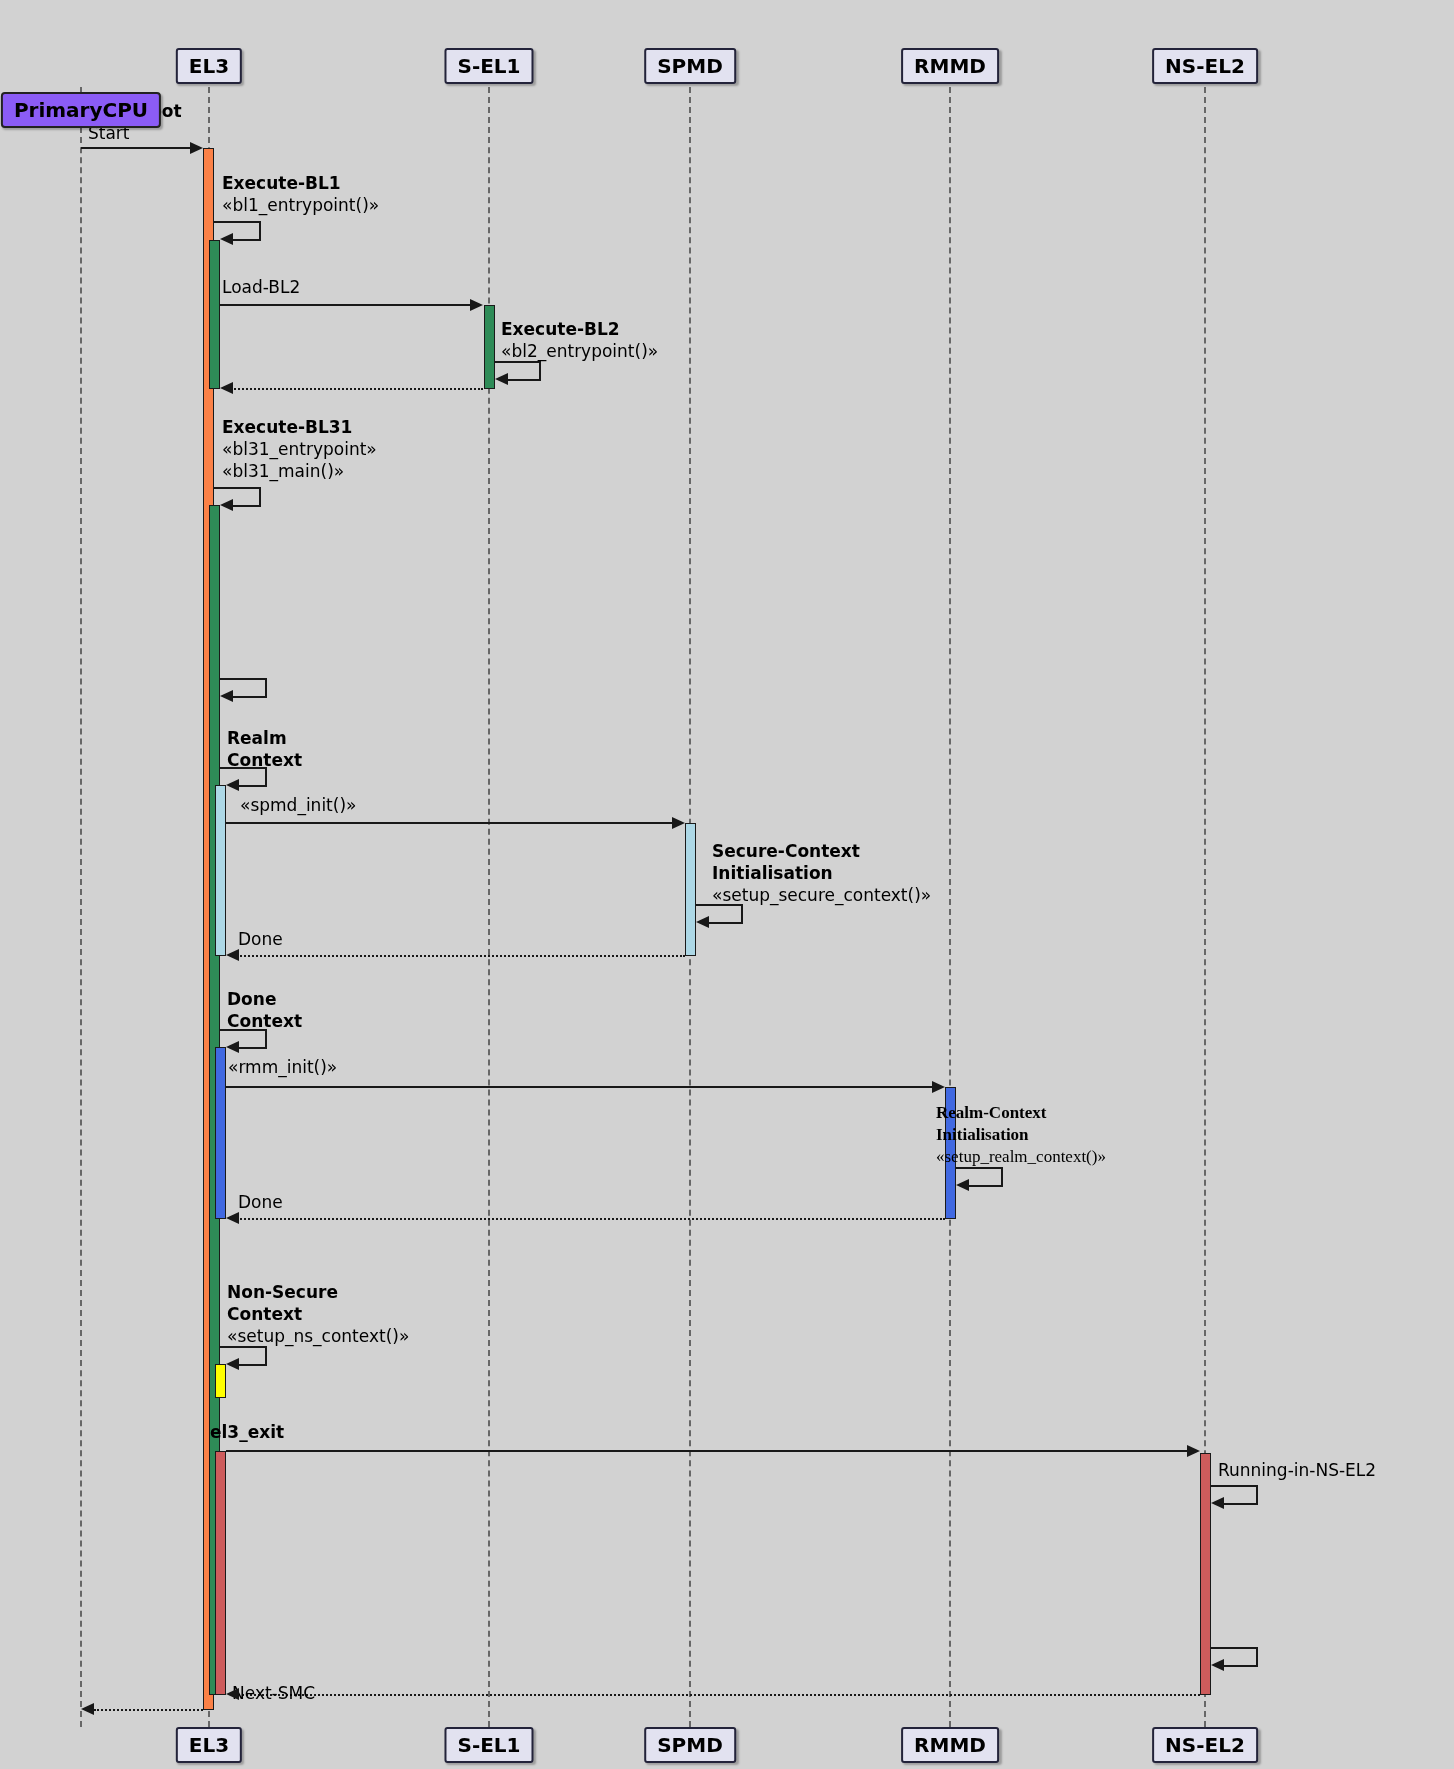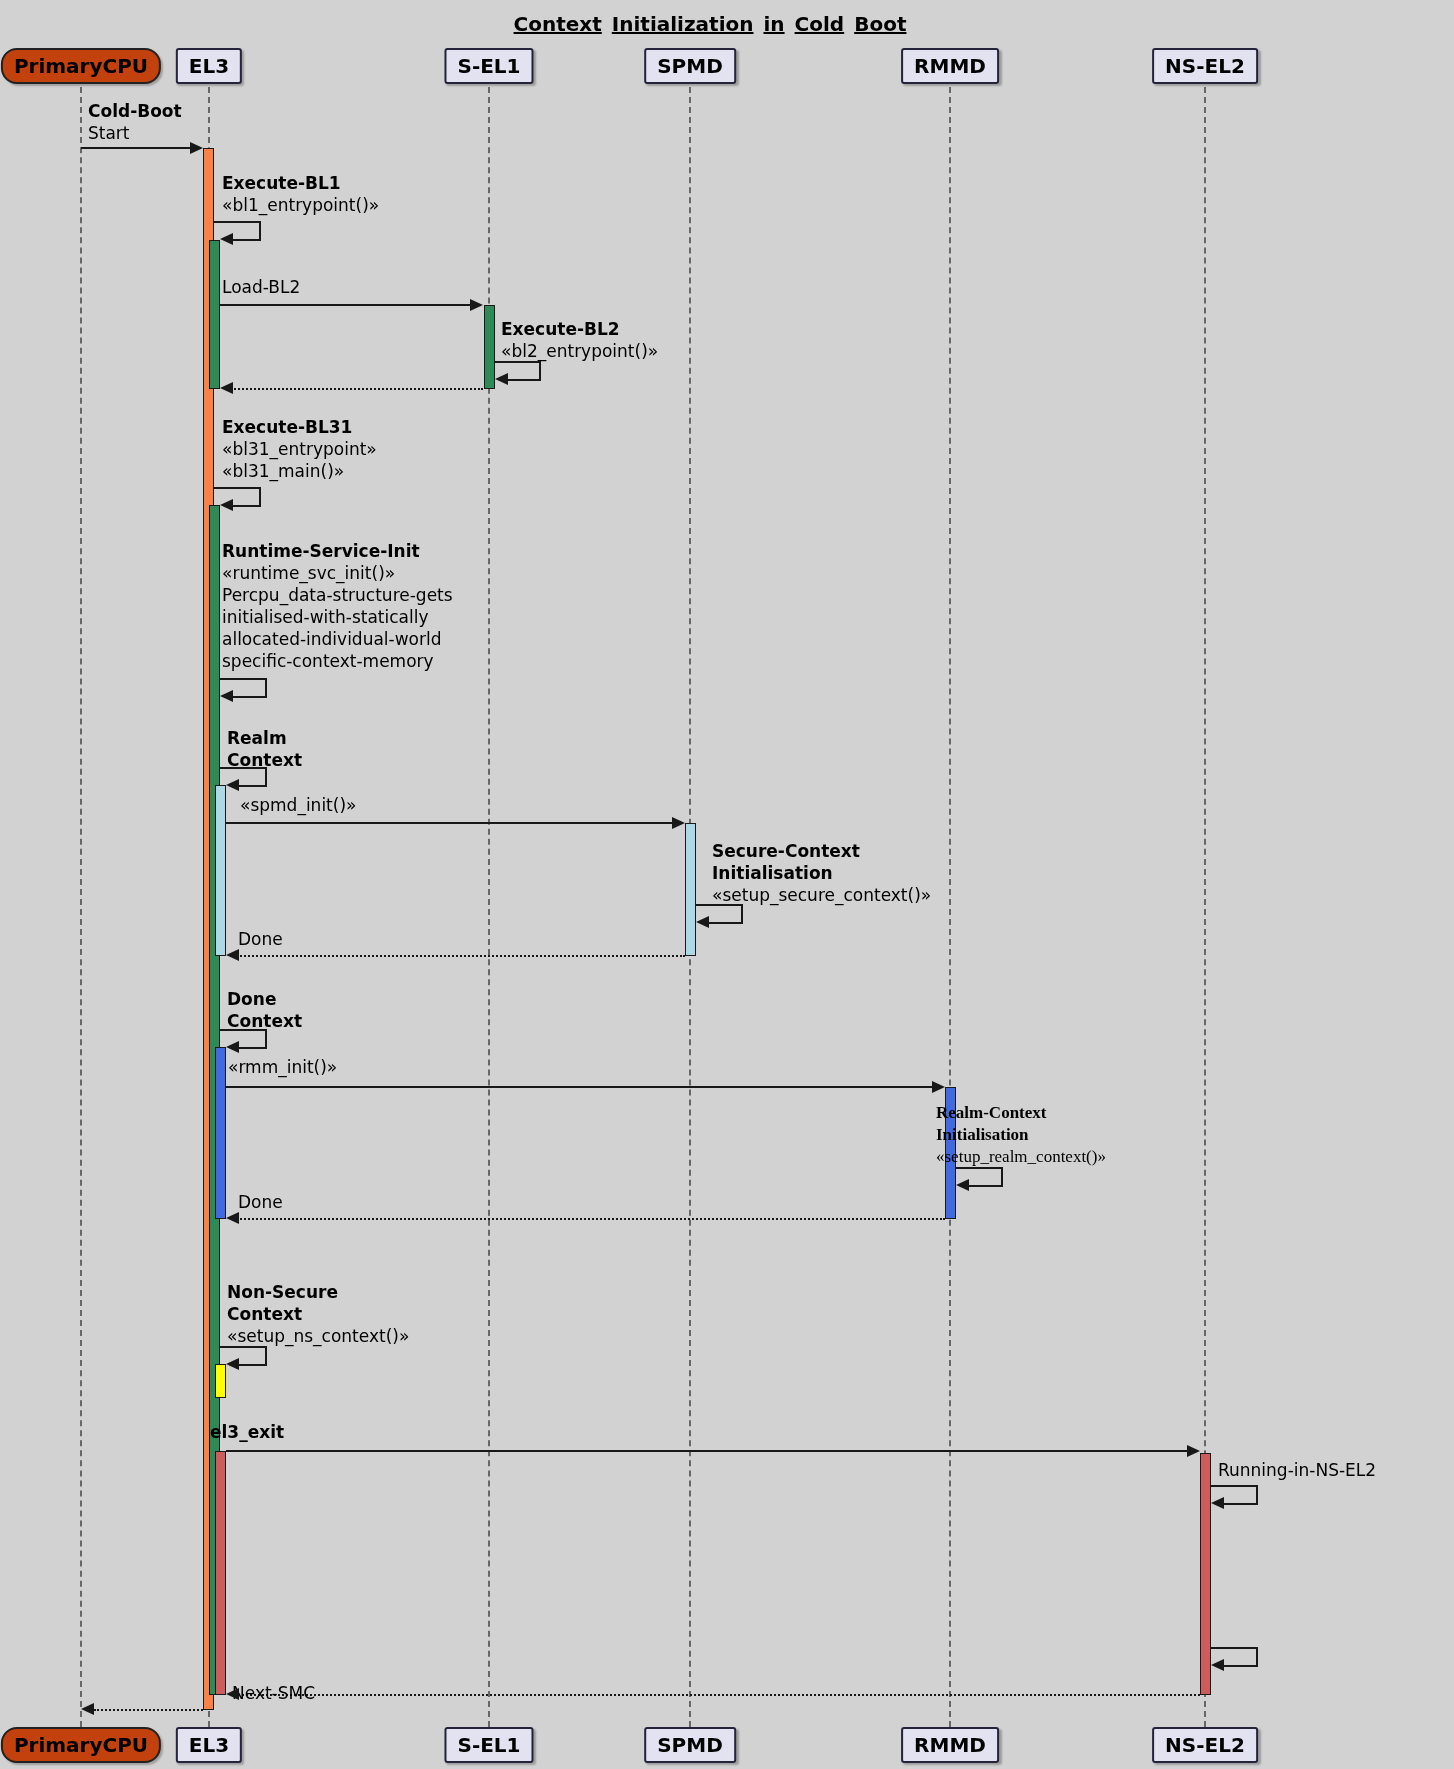--- a/index.html
+++ b/index.html
@@ -9,21 +9,21 @@
   
   .title{position:absolute;top:12px;left:0;width:1420px;text-align:center;
          font-size:20px;font-weight:bold;}
   .title .tw{text-decoration:underline;margin:0 5px;}
 
   
   .pbox{position:absolute;transform:translateX(-50%);
         background:#E2E2F0;border:2px solid #23233a;border-radius:3px;
         padding:4px 11px;font-size:20px;font-weight:bold;white-space:nowrap;
         box-shadow:2px 2px 2px rgba(0,0,0,0.25);z-index:6;}
-  .pbox.cpu{background:#c2410c;border-radius:16px;border-color:#222;}
+  .pbox.cpu{background:#8b5cf6;border-radius:4px;border-color:#222;margin-top:44px;}
 
   
   .lifeline{position:absolute;width:0;border-left:2px dashed #676767;z-index:0;}
 
   
   .bar{position:absolute;width:11px;box-sizing:border-box;
        border:1.5px solid #1a1a1a;z-index:2;}
   .bar.orange{background:#FB8147;z-index:1;}
   .bar.green{background:#2E8B57;z-index:2;}
   .bar.lblue{background:#ADD8E6;z-index:3;}
@@ -43,23 +43,20 @@
   
   .blk{position:absolute;font-size:17px;line-height:22px;white-space:nowrap;z-index:5;}
   .b{font-weight:bold;}
   .sub{font-weight:normal;}
 </style>
 </head>
 <body>
 
 <div class="seq">
 
-  <div class="title">
-    <span class="tw">Context</span><span class="tw">Initialization</span><span class="tw">in</span><span class="tw">Cold</span><span class="tw">Boot</span>
-  </div>
 
   <div class="lifeline" style="left:80px;top:87px;height:1640px;"></div>
   <div class="lifeline" style="left:208px;top:87px;height:1640px;"></div>
   <div class="lifeline" style="left:488px;top:87px;height:1640px;"></div>
   <div class="lifeline" style="left:689px;top:87px;height:1640px;"></div>
   <div class="lifeline" style="left:949px;top:87px;height:1640px;"></div>
   <div class="lifeline" style="left:1204px;top:87px;height:1640px;"></div>
 
   <div class="pbox cpu" style="left:81px;top:48px;">PrimaryCPU</div>
   <div class="pbox" style="left:209px;top:48px;">EL3</div>
@@ -122,28 +119,20 @@
   <div class="blk" style="left:222px;top:416px;">
     <div class="b">Execute-BL31</div>
     <div class="sub">«bl31_entrypoint»</div>
     <div class="sub">«bl31_main()»</div>
   </div>
   <div class="hl" style="left:214px;top:487px;width:47px;"></div>
   <div class="vl" style="left:259px;top:487px;height:18px;"></div>
   <div class="hl" style="left:231px;top:505px;width:30px;"></div>
   <div class="ah ah-l" style="left:220px;top:499px;"></div>
 
-  <div class="blk" style="left:222px;top:540px;">
-    <div class="b">Runtime-Service-Init</div>
-    <div class="sub">«runtime_svc_init()»</div>
-    <div class="sub">Percpu_data-structure-gets</div>
-    <div class="sub">initialised-with-statically</div>
-    <div class="sub">allocated-individual-world</div>
-    <div class="sub">specific-context-memory</div>
-  </div>
   <div class="hl" style="left:220px;top:678px;width:47px;"></div>
   <div class="vl" style="left:265px;top:678px;height:18px;"></div>
   <div class="hl" style="left:231px;top:696px;width:36px;"></div>
   <div class="ah ah-l" style="left:220px;top:690px;"></div>
 
   <div class="blk" style="left:227px;top:727px;">
     <div class="b">Realm</div>
     <div class="b">Context</div>
   </div>
   <div class="hl" style="left:220px;top:767px;width:47px;"></div>

